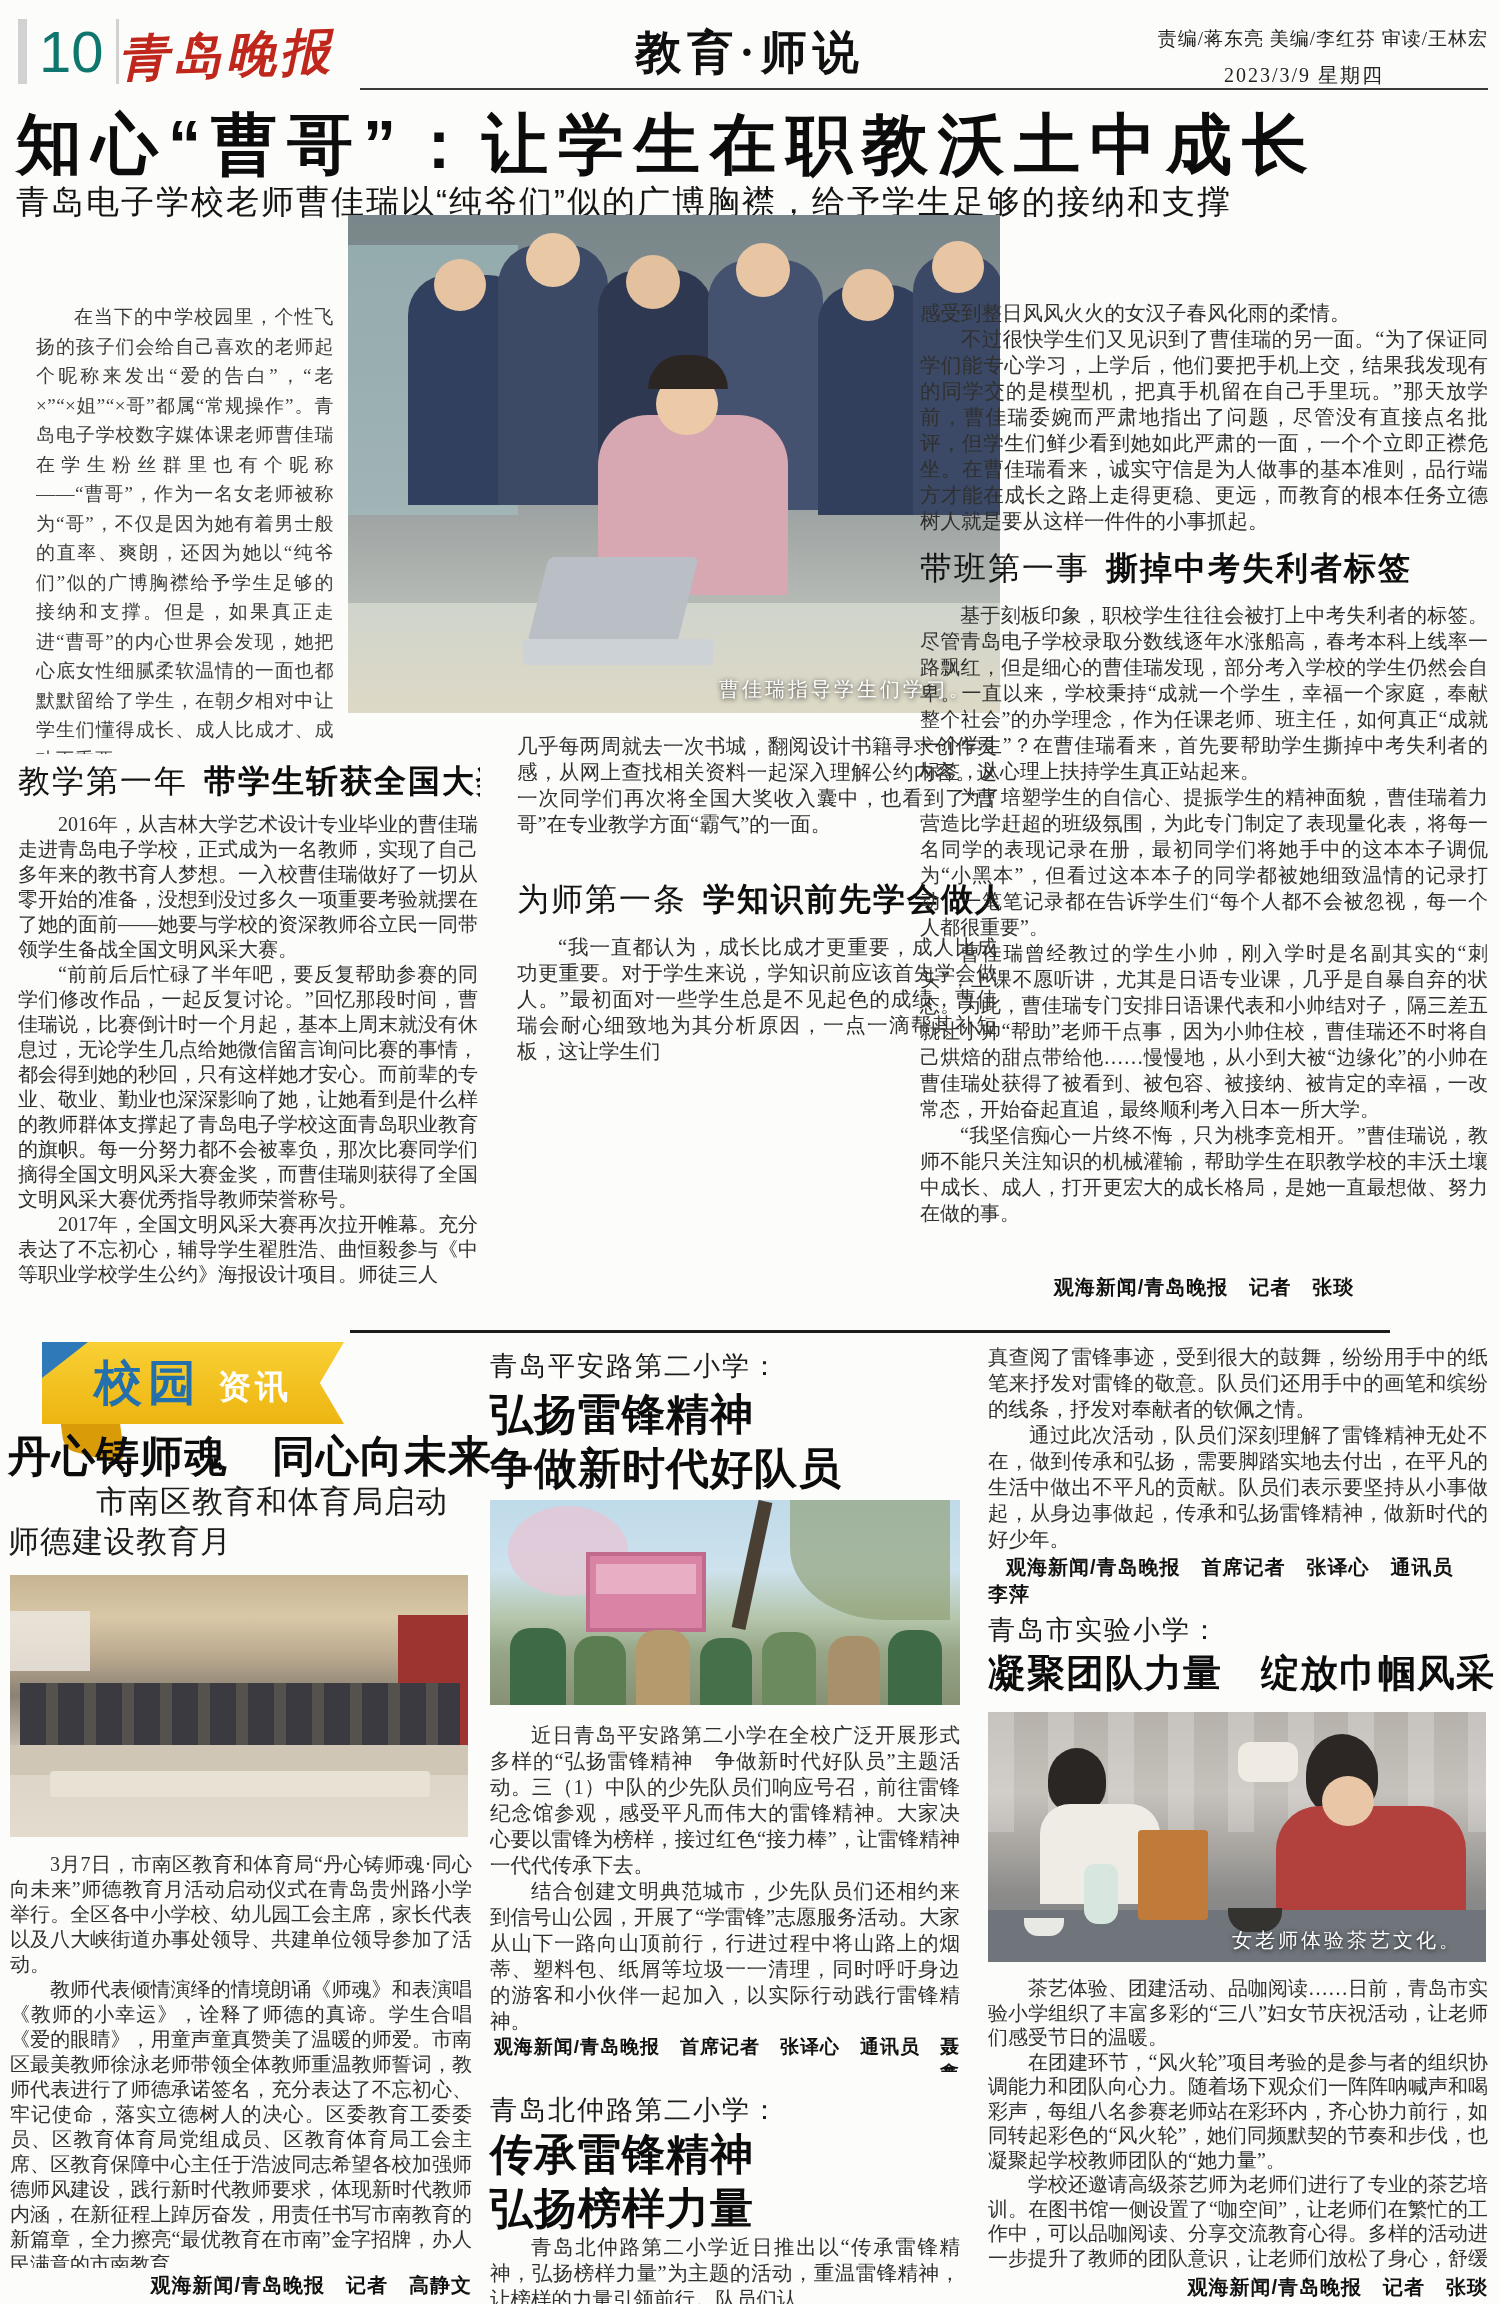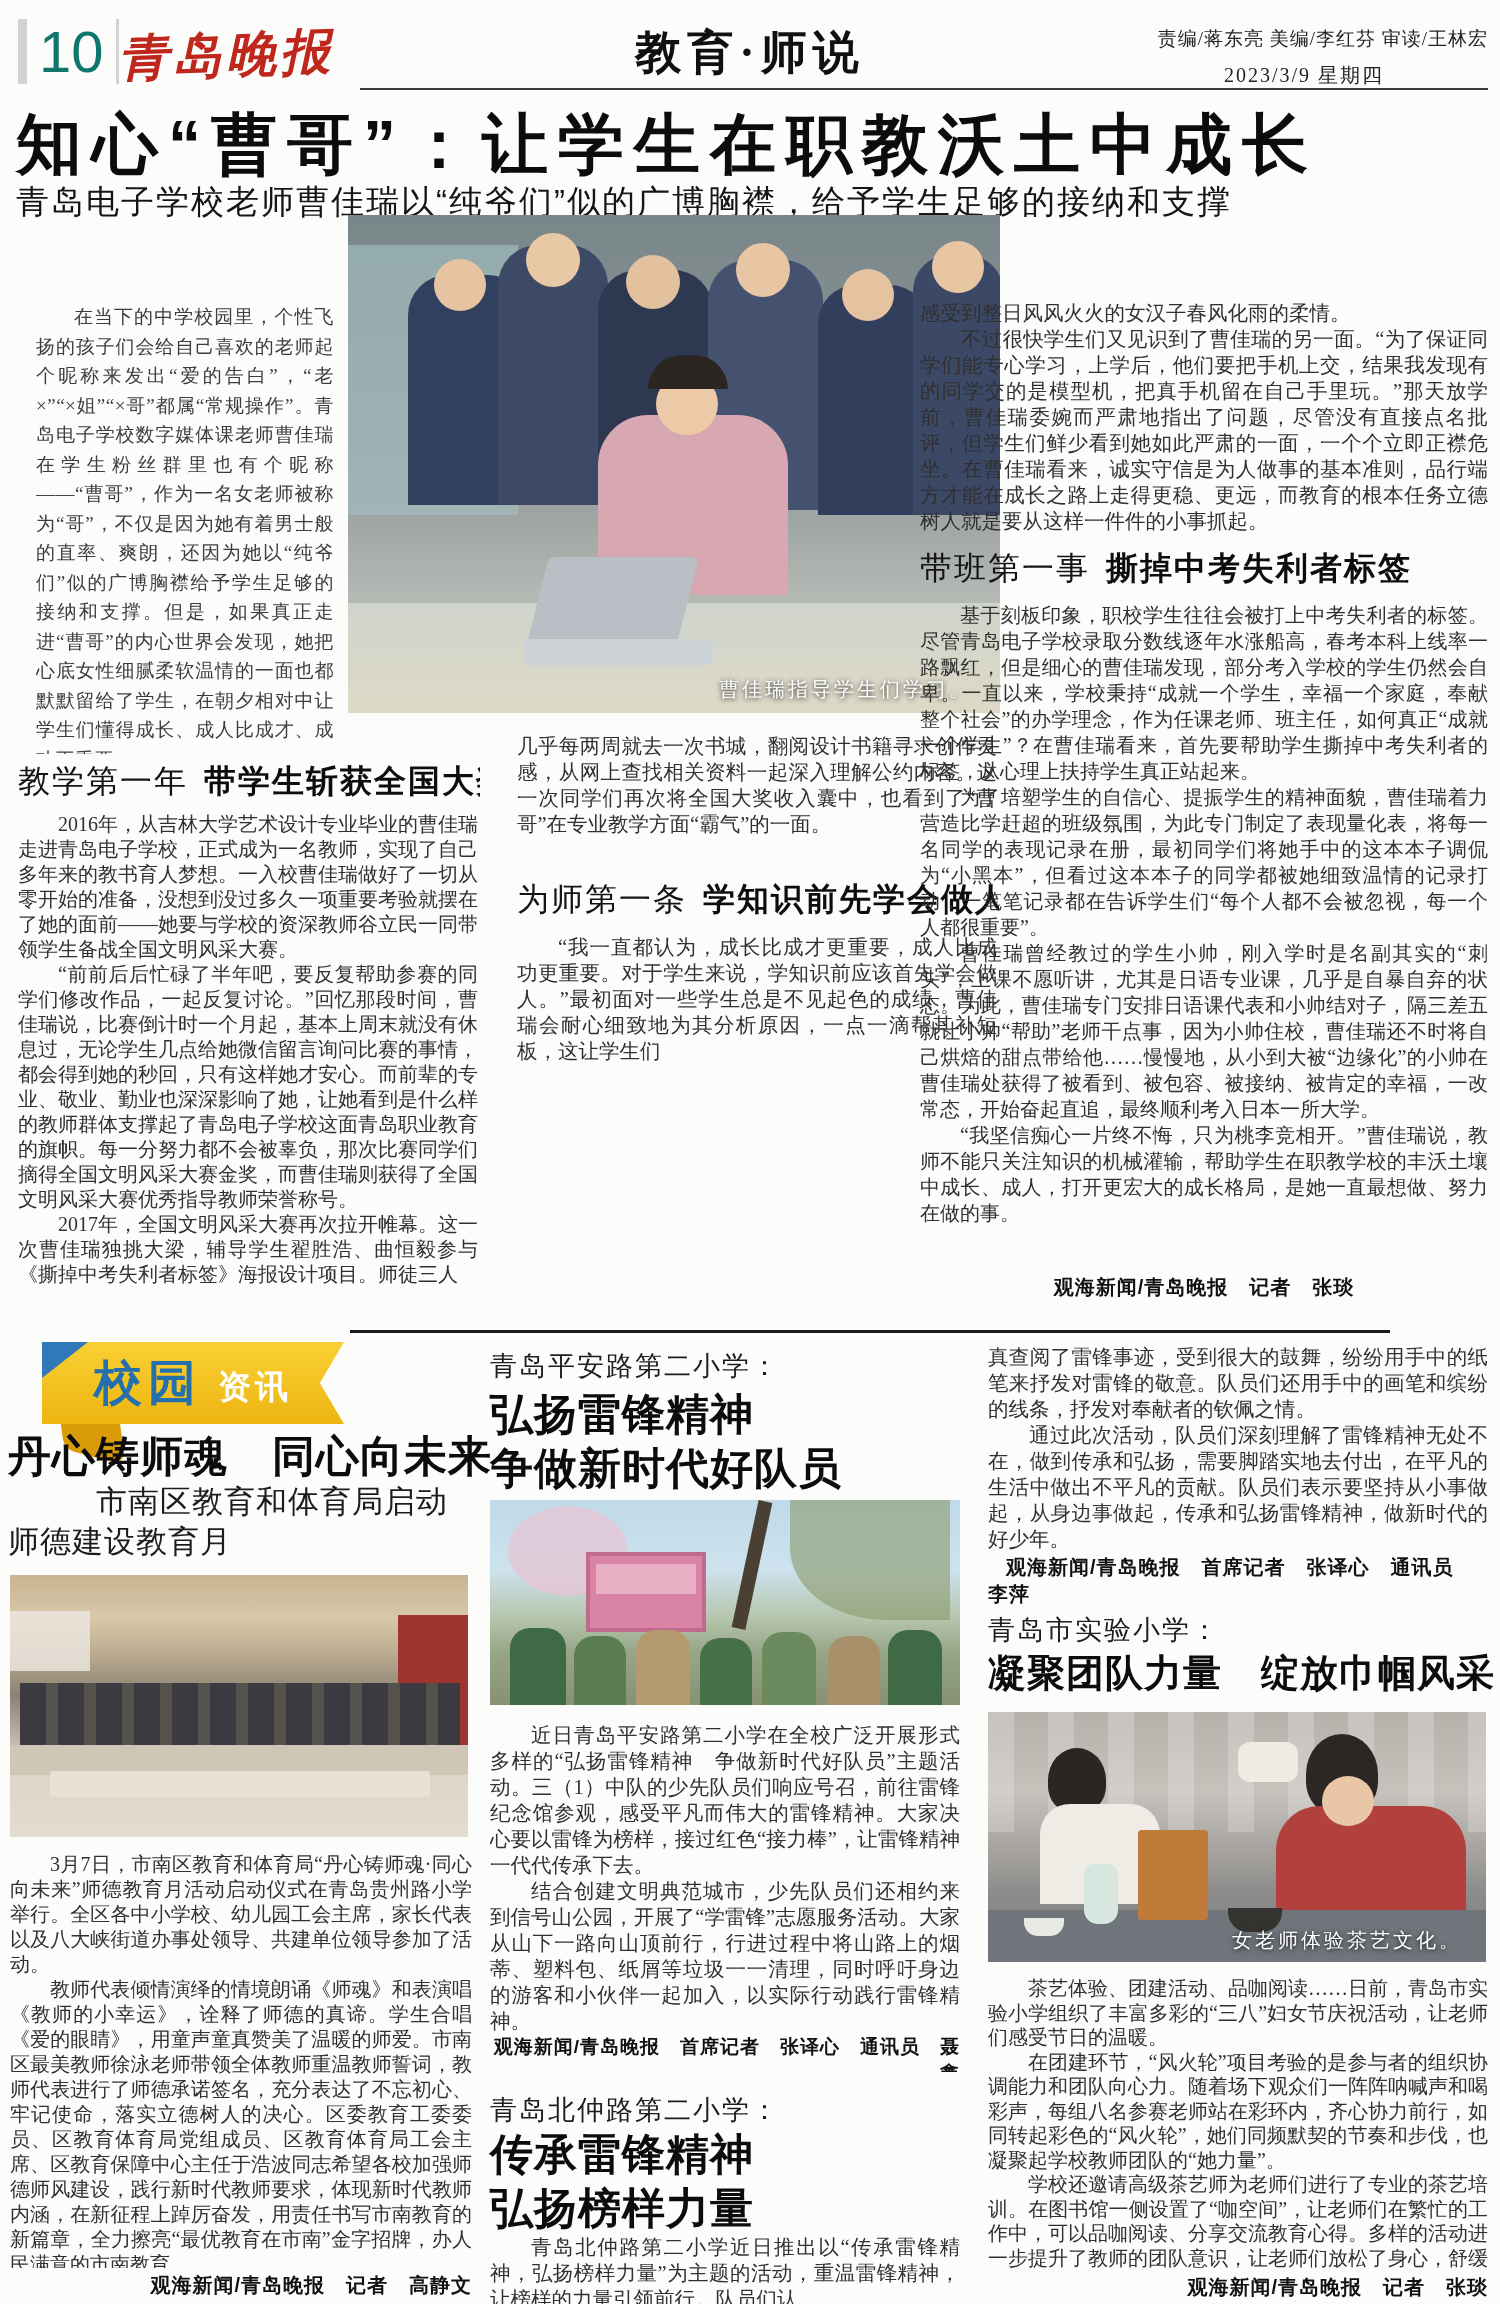--- a/index.html
+++ b/index.html
@@ -109,21 +109,21 @@
     <div class="ph" style="left:175px;bottom:48px;width:190px;height:26px;background:#cdd2d6;border-radius:4px"></div>
     <div class="caption" style="right:28px;bottom:10px">曹佳瑞指导学生们学习。</div>
   </div>
 
   <div class="abs sec-head" style="left:18px;top:760px;width:462px">
     <span class="kick">教学第一年</span><span class="tt sans">带学生斩获全国大奖</span>
   </div>
   <div class="abs body-text" style="left:18px;top:812px;width:460px;height:500px;overflow:hidden;font-size:20px;line-height:25px">
     <p>2016年，从吉林大学艺术设计专业毕业的曹佳瑞走进青岛电子学校，正式成为一名教师，实现了自己多年来的教书育人梦想。一入校曹佳瑞做好了一切从零开始的准备，没想到没过多久一项重要考验就摆在了她的面前——她要与学校的资深教师谷立民一同带领学生备战全国文明风采大赛。</p>
     <p>“前前后后忙碌了半年吧，要反复帮助参赛的同学们修改作品，一起反复讨论。”回忆那段时间，曹佳瑞说，比赛倒计时一个月起，基本上周末就没有休息过，无论学生几点给她微信留言询问比赛的事情，都会得到她的秒回，只有这样她才安心。而前辈的专业、敬业、勤业也深深影响了她，让她看到是什么样的教师群体支撑起了青岛电子学校这面青岛职业教育的旗帜。每一分努力都不会被辜负，那次比赛同学们摘得全国文明风采大赛金奖，而曹佳瑞则获得了全国文明风采大赛优秀指导教师荣誉称号。</p>
-    <p>2017年，全国文明风采大赛再次拉开帷幕。这一次曹佳瑞独挑大梁，辅导学生翟胜浩、曲恒毅参与《撕掉中考失利者标签》海报设计项目。师徒三人</p>
+    <p>2017年，全国文明风采大赛再次拉开帷幕。充分表达了不忘初心，辅导学生翟胜浩、曲恒毅参与《中等职业学校学生公约》海报设计项目。师徒三人</p>
   </div>
 
   <div class="abs body-text" style="left:517px;top:733px;width:480px;height:138px;overflow:hidden;font-size:20.5px;line-height:26px">
     <p class="cont">几乎每两周就去一次书城，翻阅设计书籍寻求创作灵感，从网上查找相关资料一起深入理解公约内容。这一次同学们再次将全国大奖收入囊中，也看到了“曹哥”在专业教学方面“霸气”的一面。</p>
   </div>
   <div class="abs sec-head" style="left:517px;top:878px;width:482px">
     <span class="kick">为师第一条</span><span class="tt sans">学知识前先学会做人</span>
   </div>
   <div class="abs body-text" style="left:517px;top:934px;width:480px;height:376px;overflow:hidden;font-size:20.5px;line-height:26px">
     <p>“我一直都认为，成长比成才更重要，成人比成功更重要。对于学生来说，学知识前应该首先学会做人。”最初面对一些学生总是不见起色的成绩，曹佳瑞会耐心细致地为其分析原因，一点一滴帮其补短板，这让学生们</p>

